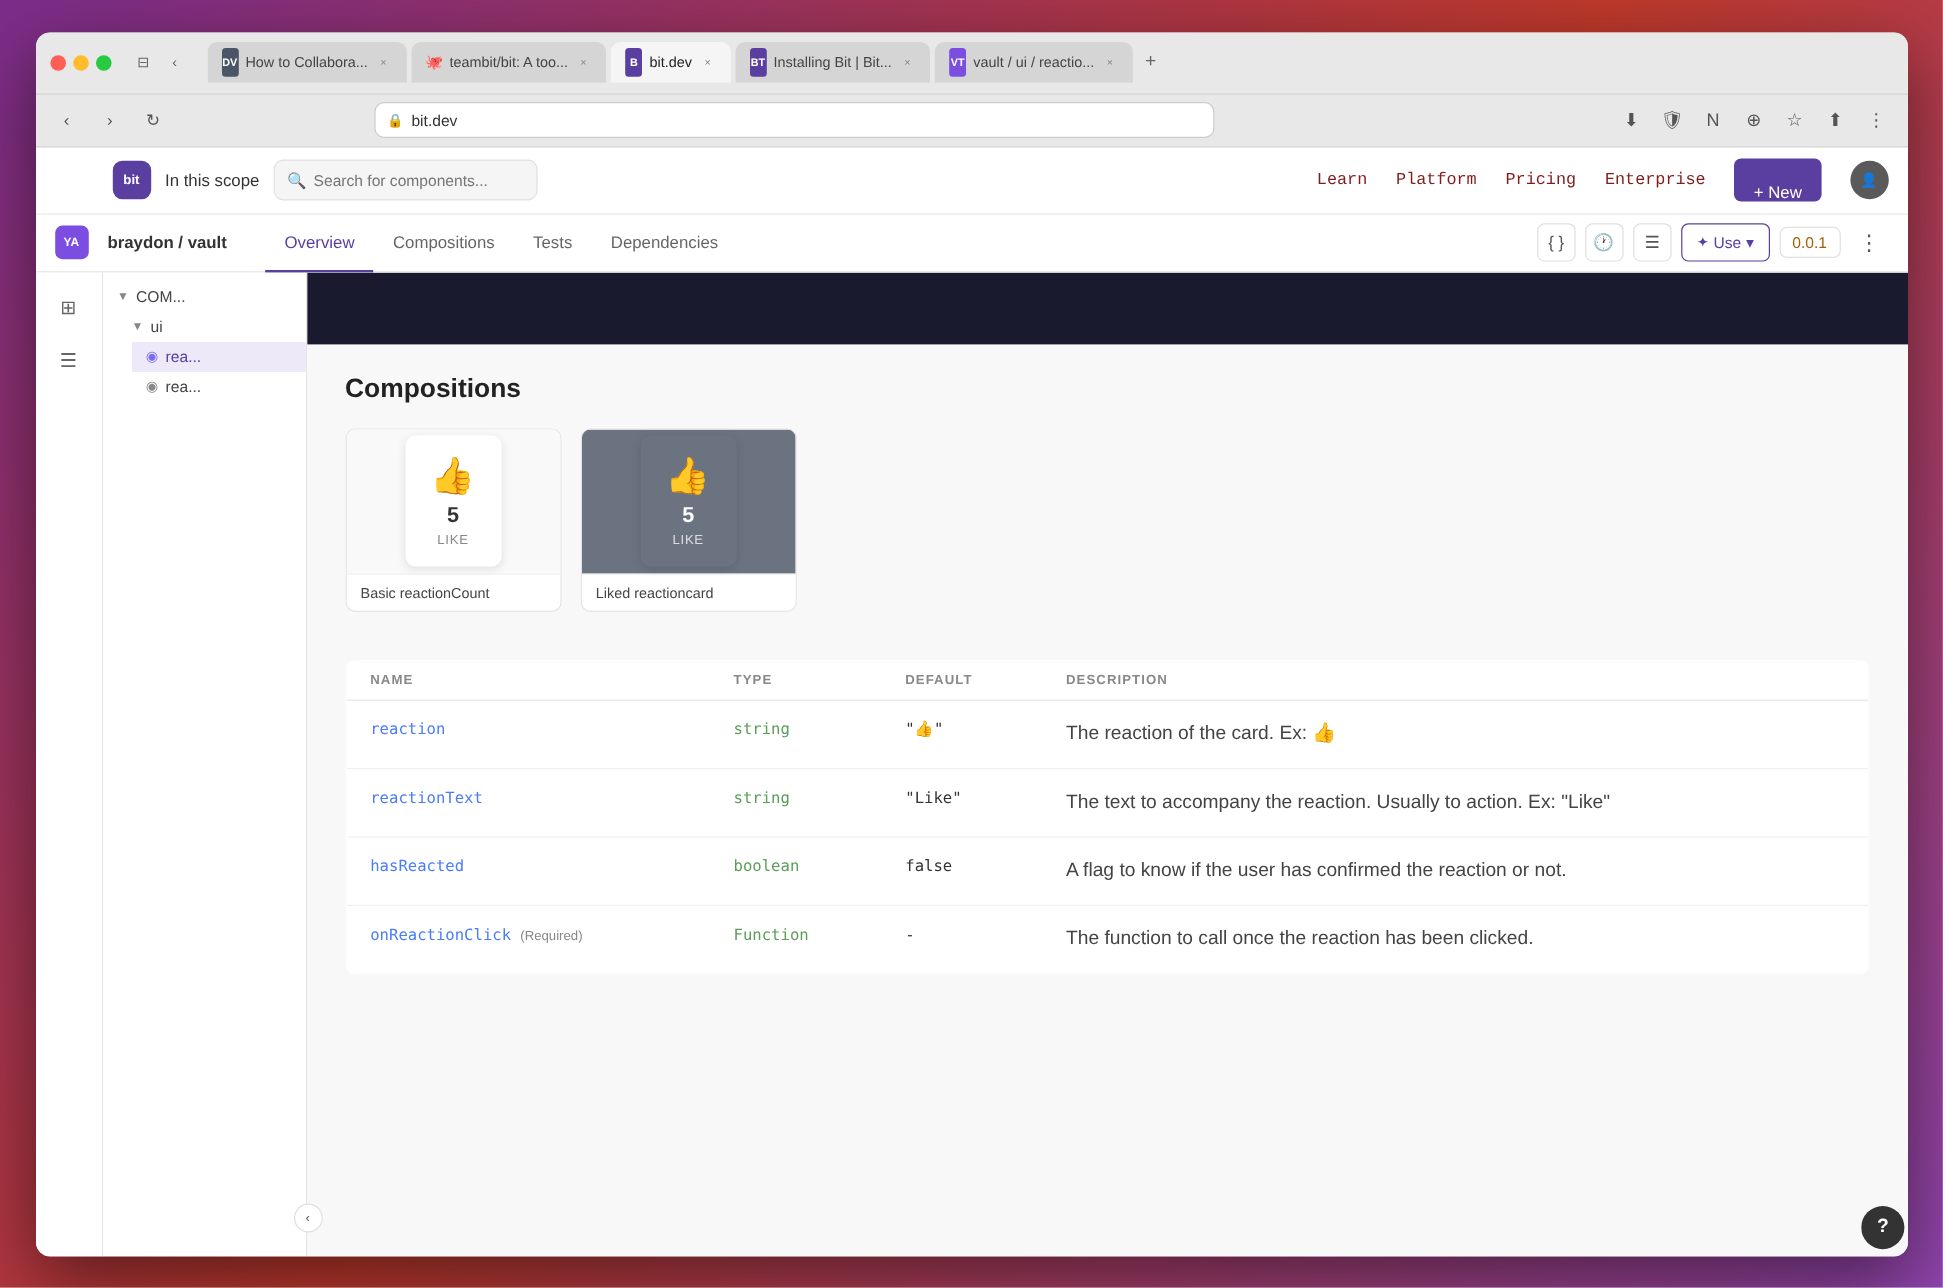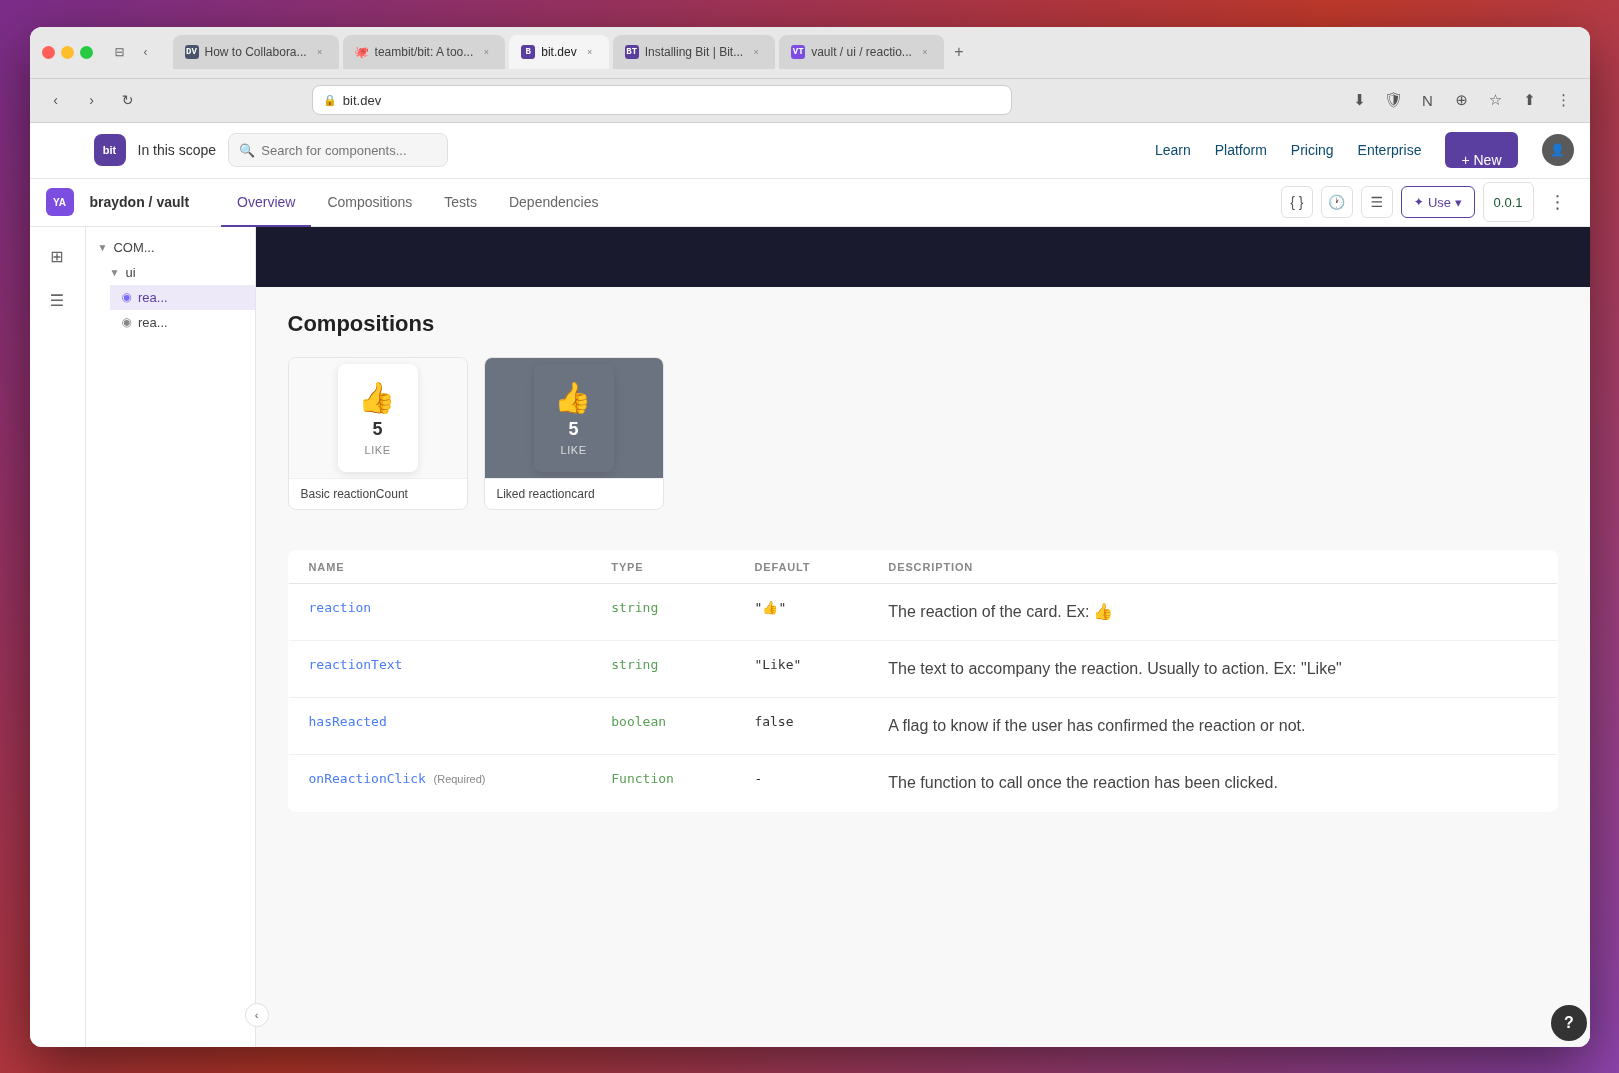--- a/index.html
+++ b/index.html
@@ -86,28 +86,27 @@
       white-space: nowrap;
       max-width: 180px;
       overflow: hidden;
     }
     .browser-tab.active {
       background: #f5f5f5;
       color: #222;
     }
     .tab-favicon {
       width: 14px;
-      height: 14px;
+      height: 24px;
       flex-shrink: 0;
       border-radius: 2px;
       display: flex;
       align-items: center;
       justify-content: center;
       font-size: 10px;
-      font-family: Liberation Mono, monospace;
     }
     .tab-label {
       overflow: hidden;
       text-overflow: ellipsis;
     }
     .tab-close {
       width: 14px;
       height: 14px;
       border-radius: 50%;
       display: flex;
@@ -246,22 +245,23 @@
       width: 100%;
     }
     .topbar-nav {
       display: flex;
       align-items: center;
       gap: 24px;
       margin-left: auto;
     }
     .topbar-nav-item {
       font-size: 14px;
-      color: #0c4a6e;
-      cursor: pointer;
+      color: #7f1d1d;
+      cursor: pointer;
+      font-family: Liberation Mono, monospace;
     }
     .new-btn {
       background: #5a3fa0;
       color: white;
       border: none;
       border-radius: 6px;
       height: 36px;
       padding: 0 16px;
       font-size: 14px;
       font-weight: 500;
@@ -363,26 +363,26 @@
       font-size: 13px;
       cursor: pointer;
       display: flex;
       align-items: center;
       gap: 4px;
     }
     .version-badge {
       background: white;
       border: 1px solid #e0e0e0;
       border-radius: 6px;
-      height: 40px;
+      height: 26px;
       padding: 0 10px;
       font-size: 13px;
       display: flex;
       align-items: center;
-      color: #14532d;
+      color: #a16207;
     }
     .more-btn {
       width: 32px;
       height: 32px;
       display: flex;
       align-items: center;
       justify-content: center;
       cursor: pointer;
       color: #555;
       font-size: 18px;

